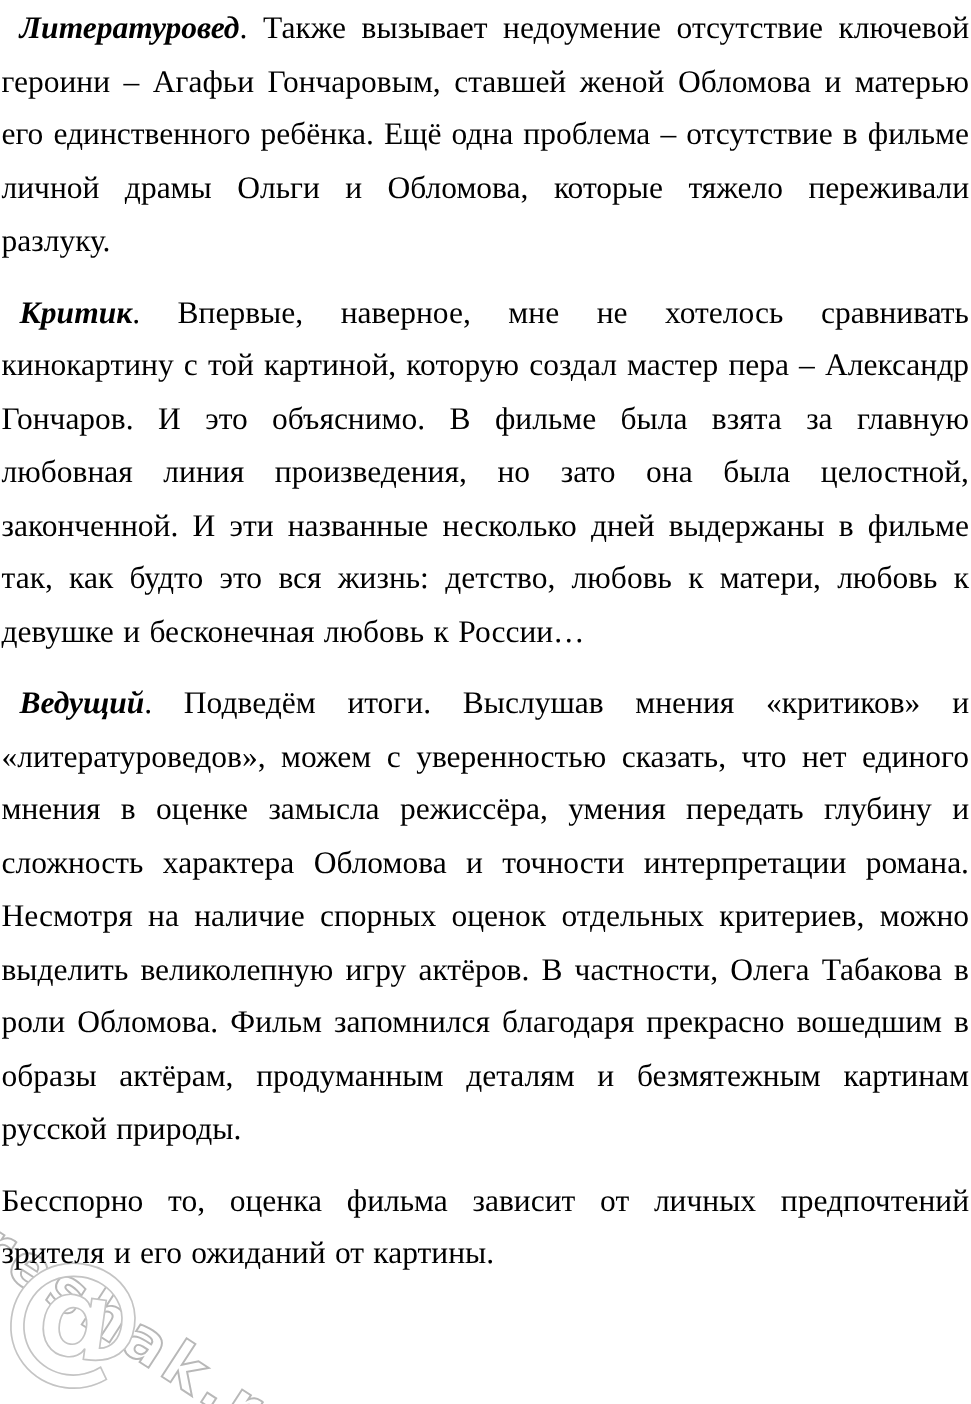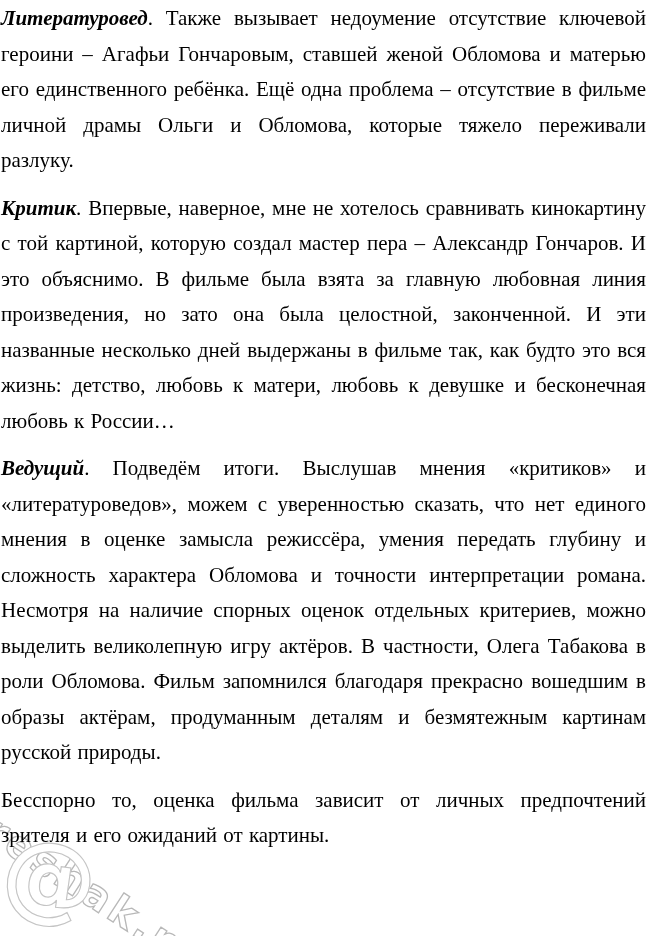--- a/index.html
+++ b/index.html
@@ -24,20 +24,21 @@
   p.para {
     margin: 0 0 12px 0;
     font-size: 21px;
     line-height: 35.5px;
     text-align: justify;
     word-spacing: 1px;
   }
   .lead {
     font-weight: bold;
     font-style: italic;
+    margin-left: 12px;
   }
   .watermark {
     position: absolute;
     z-index: 0;
     font-family: "DejaVu Sans", sans-serif;
     font-weight: bold;
     color: #ffffff;
     -webkit-text-stroke: 1.3px #b8b8b8;
     user-select: none;
     pointer-events: none;

